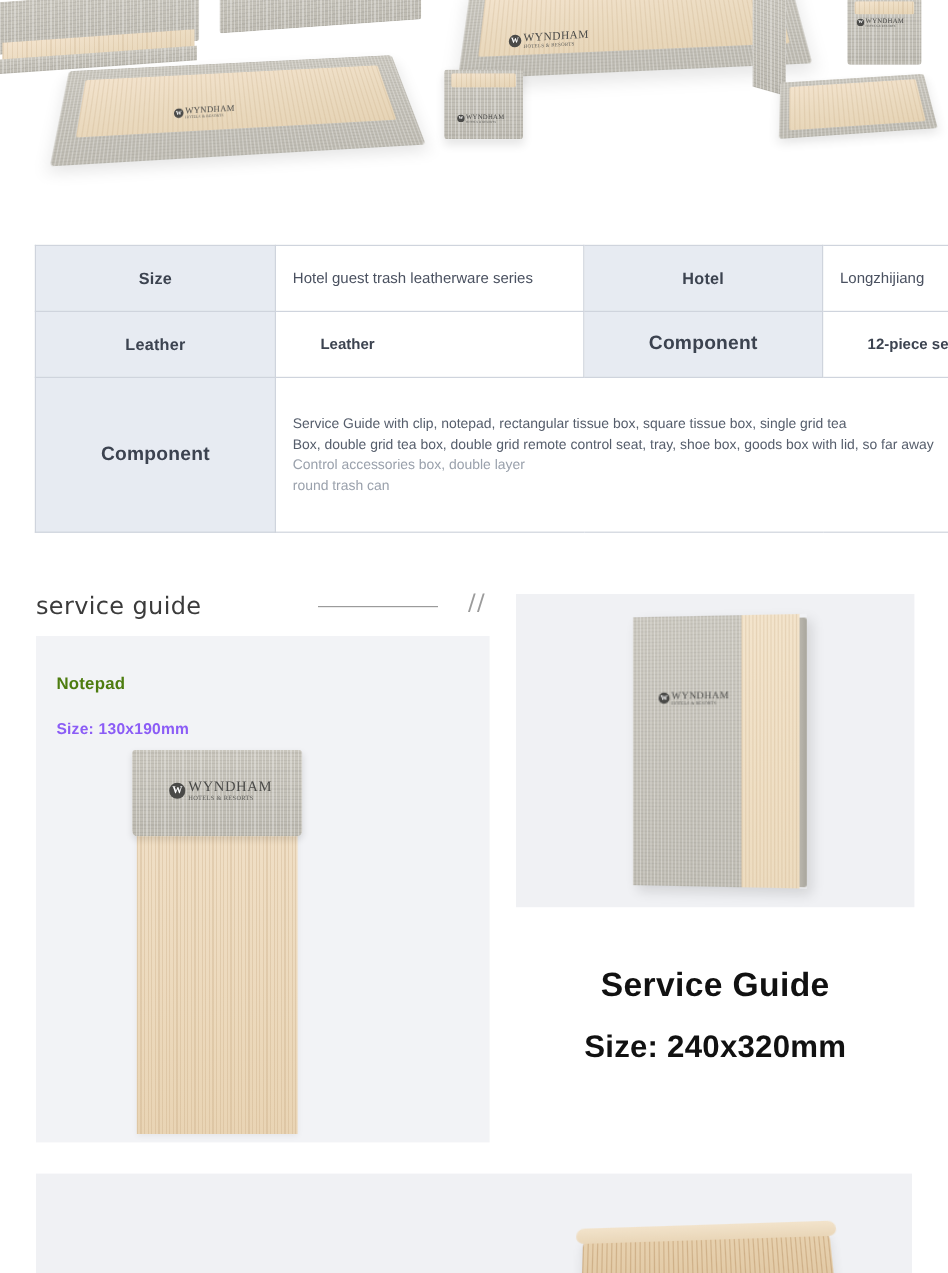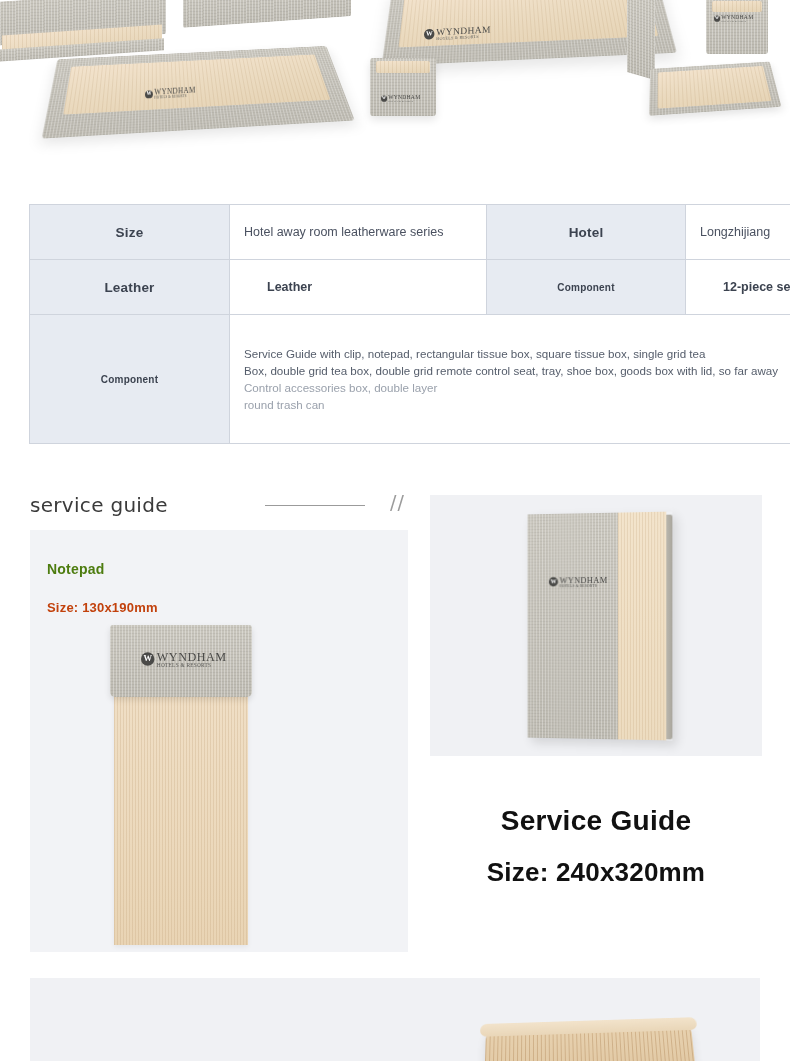--- a/index.html
+++ b/index.html
@@ -169,21 +169,21 @@
     padding: 0 14px;
   }
   td.k {
     background: #e7ebf2;
     text-align: center;
     font-size: 13.5px;
     font-weight: bold;
     color: #3c4350;
     letter-spacing: .2px;
   }
-  td.k.small { font-size: 10px; font-weight: bold; }
+  td.k.small { font-size: 16px; font-weight: bold; }
   td.v {
     background: #ffffff;
     font-size: 12.5px;
     color: #4a5160;
     line-height: 1.35;
   }
   td.v.b { font-weight: bold; color: #3c4350; padding-left: 37px; }
   .row1 td, .row2 td { height: 54px; }
   .comp-cell { height: 128px; vertical-align: middle; }
   .comp-text {
@@ -227,21 +227,21 @@
     background: #f2f3f6;
     overflow: hidden;
   }
   .np-title {
     position: absolute; left: 17px; top: 31px;
     font-size: 14px; font-weight: bold; color: #4d7c0f;
     letter-spacing: .2px;
   }
   .np-size {
     position: absolute; left: 17px; top: 70px;
-    font-size: 13px; font-weight: bold; color: #c2410c;
+    font-size: 13px; font-weight: bold; color: #8b5cf6;
     letter-spacing: .2px;
   }
   .np-photo {
     position: absolute; left: 80px; top: 95px;
     width: 142px; height: 320px;
   }
   .np-paper {
     position: absolute; left: 4px; top: 58px;
     width: 134px; height: 262px;
     background:
@@ -405,21 +405,21 @@
 
   <div class="prod leather" id="p-pad">
     <div class="wood" id="p-pad-inner"></div>
   </div>
 </div>
 
 <table class="spec-table">
   <tbody>
     <tr class="row1">
       <td class="k" style="width:171px">Size</td>
-      <td class="v" style="width:228px">Hotel away room leatherware series</td>
+      <td class="v" style="width:228px">Hotel guest trash leatherware series</td>
       <td class="k" style="width:170px">Hotel</td>
       <td class="v" style="width:160px">Longzhijiang</td>
     </tr>
     <tr class="row2">
       <td class="k">Leather</td>
       <td class="v b">Leather</td>
       <td class="k small">Component</td>
       <td class="v b">12-piece set</td>
     </tr>
     <tr>

